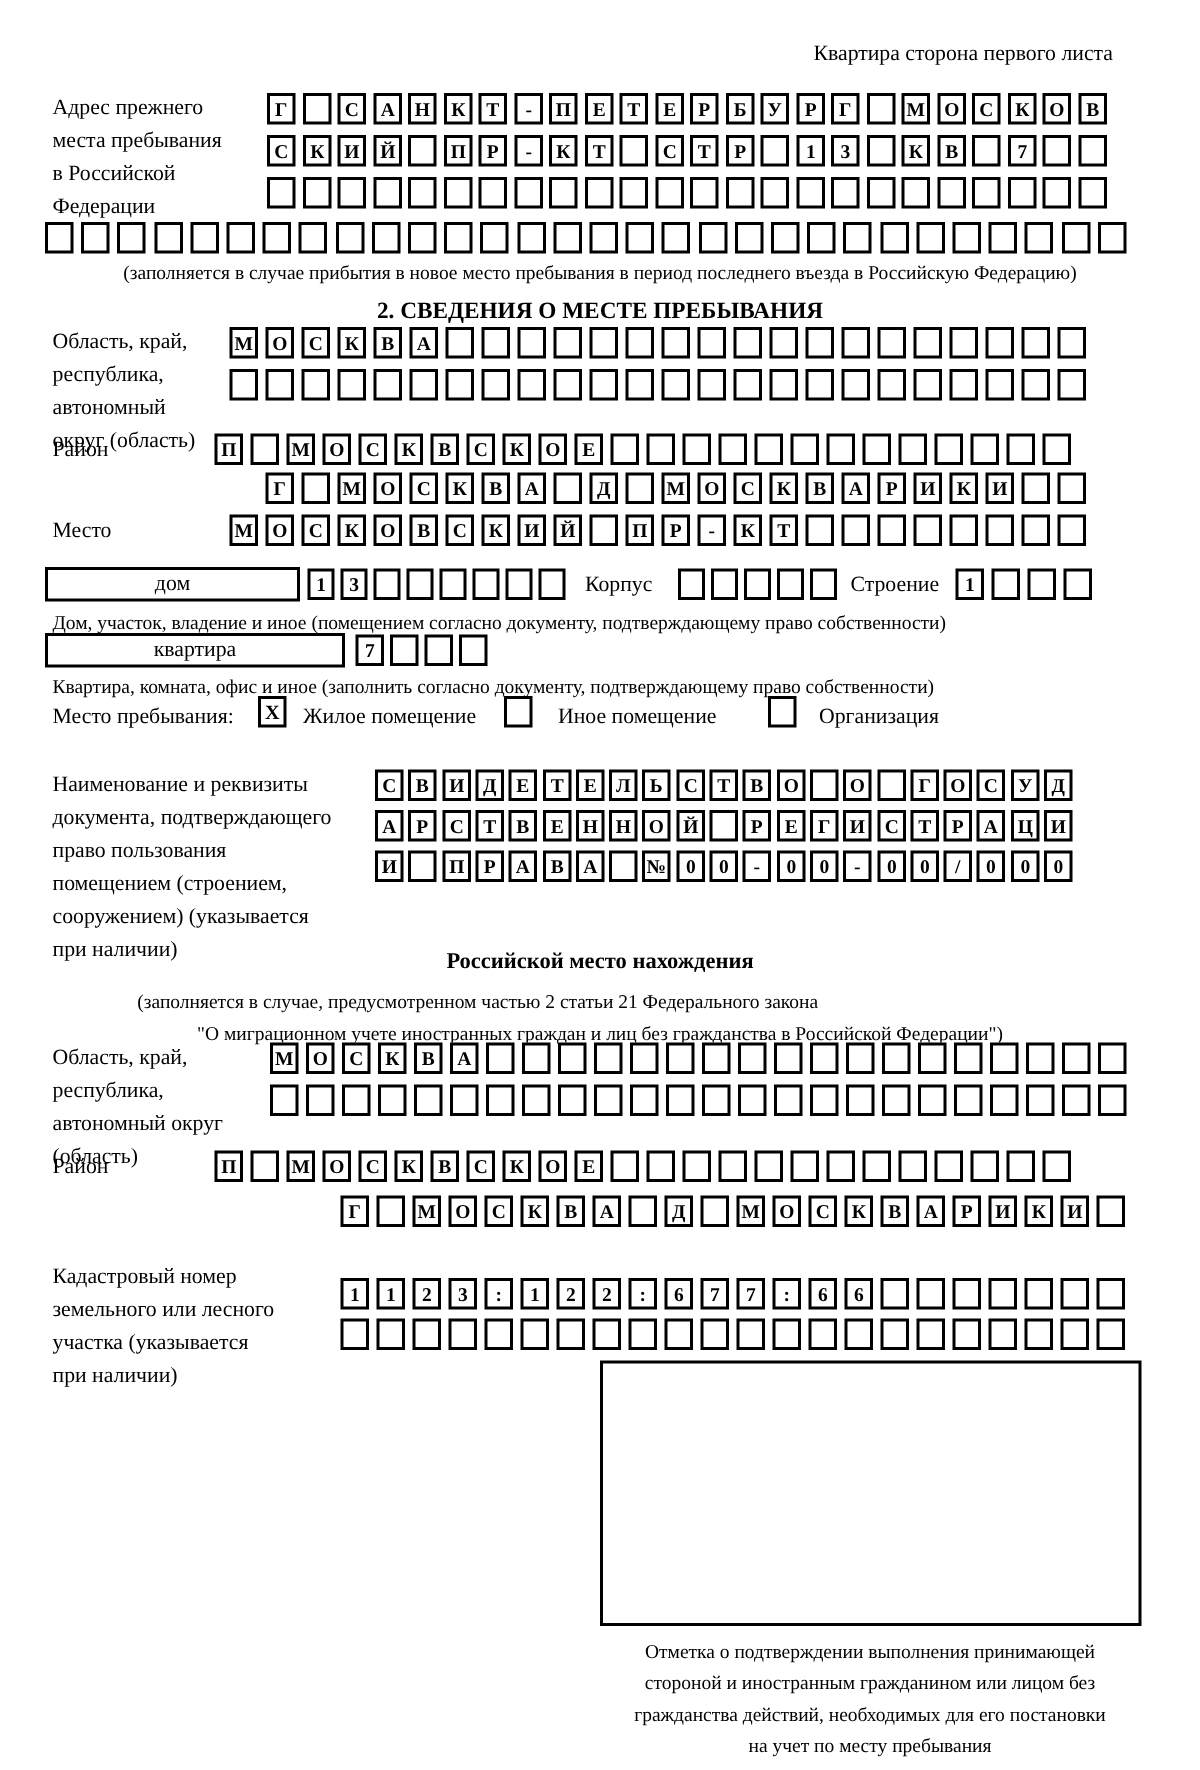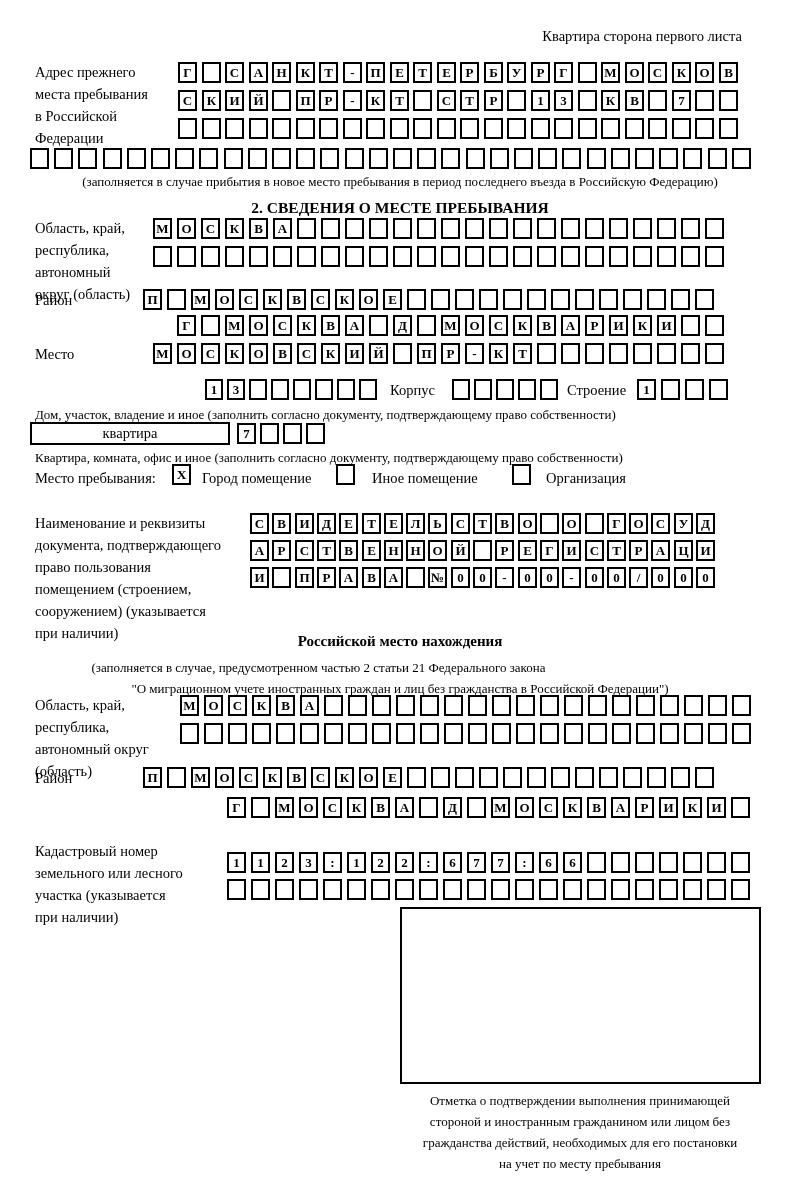--- a/index.html
+++ b/index.html
@@ -49,30 +49,31 @@
 
   <div class="abs bold center" style="left:0;top:199px;width:800px;font-size:15.5px;">2. СВЕДЕНИЯ О МЕСТЕ ПРЕБЫВАНИЯ</div>
 
   <div class="abs lbl" style="left:35px;top:217px;width:145px;">Область, край,
 республика,
 автономный
 округ (область)</div>
   <div class="abs lbl" style="left:35px;top:289px;width:145px;">Район</div>
   <div class="abs lbl" style="left:35px;top:343px;width:145px;">Место</div>
 
+  <div class="wbox" style="left:30px;top:378px;width:170px;height:23px;line-height:19px;">дом</div>
   <div class="abs lbl" style="left:390px;top:379px;">Корпус</div>
   <div class="abs lbl" style="left:567px;top:379px;">Строение</div>
-  <div class="abs cap" style="left:35px;top:404px;width:730px;">Дом, участок, владение и иное (заполнить согласно документу, подтверждающему право собственности)</div>
+  <div class="abs cap" style="left:35px;top:404px;width:730px;">Дом, участок, владение и иное (помещением согласно документу, подтверждающему право собственности)</div>
 
   <div class="wbox" style="left:30px;top:422px;width:200px;height:23px;line-height:19px;">квартира</div>
   <div class="abs cap" style="left:35px;top:447px;width:730px;">Квартира, комната, офис и иное (заполнить согласно документу, подтверждающему право собственности)</div>
 
   <div class="abs lbl" style="left:35px;top:467px;">Место пребывания:</div>
   <div class="chk" style="left:172px;top:464px;">X</div>
-  <div class="abs lbl" style="left:202px;top:467px;">Город помещение</div>
+  <div class="abs lbl" style="left:202px;top:467px;">Жилое помещение</div>
   <div class="chk" style="left:336px;top:464px;"></div>
   <div class="abs lbl" style="left:372px;top:467px;">Иное помещение</div>
   <div class="chk" style="left:512px;top:464px;"></div>
   <div class="abs lbl" style="left:546px;top:467px;">Организация</div>
 
   <div class="abs lbl" style="left:35px;top:512px;width:210px;">Наименование и реквизиты
 документа, подтверждающего
 право пользования
 помещением (строением,
 сооружением) (указывается

